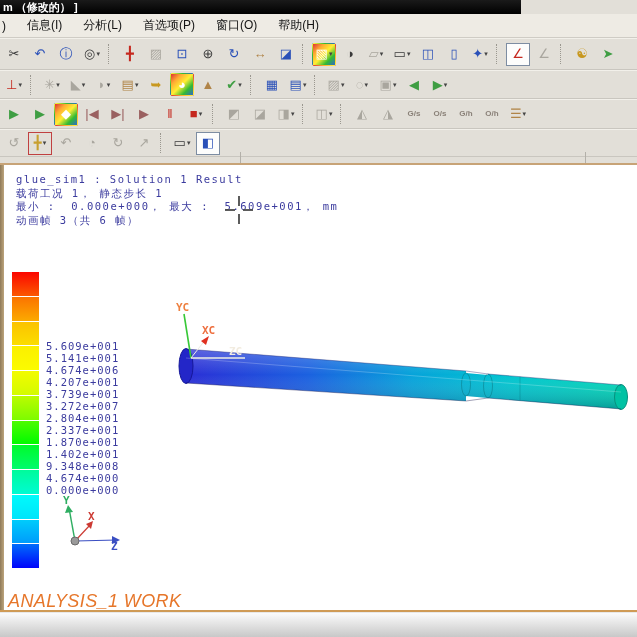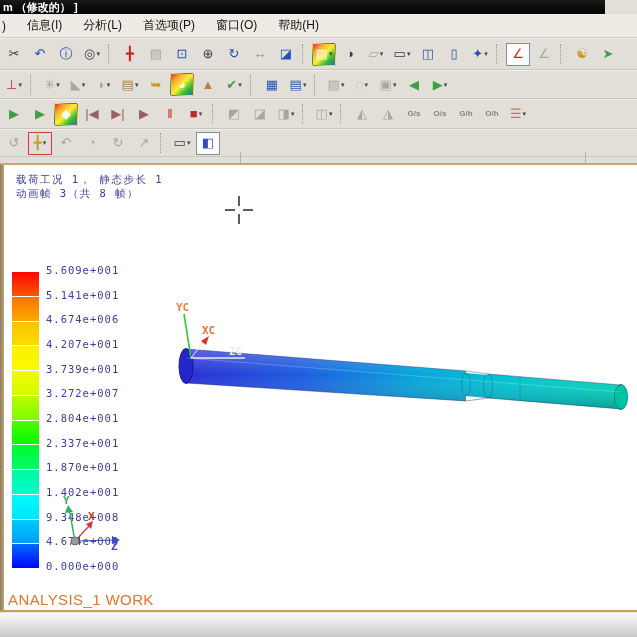--- a/index.html
+++ b/index.html
@@ -1,20 +1,20 @@
 <!DOCTYPE html>
 <html><head>
 <meta charset="utf-8">
 <style>
   html,body{margin:0;padding:0;background:#888;}
   #screen{position:relative;width:637px;height:637px;overflow:hidden;
           background:#e2dfd8;font-family:"Liberation Sans",sans-serif;}
   .abs{position:absolute;}
   
-  .titlebar{left:0;top:0;width:605px;height:14px;background:linear-gradient(#1a1a1a,#000);
+  .titlebar{left:0;top:0;width:521px;height:14px;background:linear-gradient(#1a1a1a,#000);
             color:#fff;font-size:11px;font-weight:bold;display:flex;align-items:center;padding-left:3px;box-sizing:border-box;}
   
   .menubar{left:0;top:14px;width:637px;height:24px;background:#eeebe4;border-bottom:1px solid #cfccc5;
            display:flex;align-items:center;gap:21px;padding-left:2px;font-size:12px;color:#141414;box-sizing:border-box;}
   .menu-item{white-space:nowrap;}
   
   .tb{left:0;width:637px;display:flex;align-items:center;background:#e2dfd8;
       border-top:1px solid #f2f0ea;border-bottom:1px solid #c9c6bf;padding-left:1px;box-sizing:border-box;overflow:hidden;}
   .row1{top:38px;height:32px;}
   .row2{top:70px;height:29px;}
@@ -38,25 +38,25 @@
   .viewport{left:0;top:165px;width:637px;height:445px;background:#ffffff;overflow:hidden;}
   .leftstrip{left:0;top:165px;width:4px;height:445px;background:linear-gradient(90deg,#8f7a58,#bda57d);}
   .bottomline{left:0;top:610px;width:637px;height:2px;background:#cf9a55;}
   .statusbar{left:0;top:612px;width:637px;height:25px;background:linear-gradient(#fbfbfb,#c6c6c6);border-top:1px solid #e8e8e8;}
   
   .info{left:16px;top:8px;color:#3b3b9e;font-family:"DejaVu Sans Mono",monospace;
         font-size:10.5px;letter-spacing:1.5px;}
   .info-line{display:block;line-height:13.5px;white-space:pre;}
   .legend-bar{left:12px;top:107px;width:27px;height:296px;display:flex;flex-direction:column;gap:1px;background:#fff;}
   .legend-seg{flex:1 1 auto;}
-  .legend-labels{left:46px;top:99px;height:308px;display:flex;flex-direction:column;justify-content:space-between;
+  .legend-labels{left:46px;top:99px;height:308px;display:flex;flex-direction:column;justify-content:center;
         color:#3b3b9e;font-family:"DejaVu Sans Mono",monospace;font-size:10.5px;letter-spacing:1px;}
   .legend-label{height:12px;line-height:12px;white-space:pre;}
   .watermark{left:250px;top:140px;font-size:21px;font-weight:bold;color:#dcdcdc;letter-spacing:1px;}
-  .analysis{left:8px;top:426px;font-size:15px;color:#e6762a;letter-spacing:.4px;}
+  .analysis{left:8px;top:426px;font-size:18px;color:#e6762a;letter-spacing:.4px;font-style:italic;}
   .scene{left:0;top:0;width:637px;height:445px;}
   svg text{font-family:"DejaVu Sans Mono",monospace;font-size:11px;font-weight:bold;}
 </style>
 </head>
 <body>
 
 <div id="screen">
 
   <div class="abs titlebar">
     <span>m （修改的）  ]</span>
@@ -158,22 +158,24 @@
 
   <div class="abs dockgap"></div>
   <div class="abs vline" style="left:240px"></div>
   <div class="abs vline" style="left:585px"></div>
   <div class="abs topline"></div>
 
   <div class="abs viewport">
 
 
     <div class="abs info">
+        <span class="info-line">glue_sim1 : Solution 1 Result</span>
         <span class="info-line">载荷工况 1， 静态步长 1</span>
-        <span class="info-line">动画帧 3（共 8 帧）</span>
+        <span class="info-line">最小 :  0.000e+000， 最大 :  5.609e+001， mm</span>
+        <span class="info-line">动画帧 3（共 6 帧）</span>
       </div>
 
     <div class="abs legend-bar">
         <div class="legend-seg" style="background: linear-gradient(rgb(251, 6, 0), rgb(251, 88, 0));"></div>
         <div class="legend-seg" style="background: linear-gradient(rgb(251, 115, 0), rgb(251, 170, 0));"></div>
         <div class="legend-seg" style="background: linear-gradient(rgb(251, 194, 0), rgb(251, 221, 0));"></div>
         <div class="legend-seg" style="background: linear-gradient(rgb(251, 239, 0), rgb(251, 251, 0));"></div>
         <div class="legend-seg" style="background: linear-gradient(rgb(243, 251, 0), rgb(211, 251, 0));"></div>
         <div class="legend-seg" style="background: linear-gradient(rgb(188, 251, 0), rgb(125, 251, 0));"></div>
         <div class="legend-seg" style="background: linear-gradient(rgb(78, 251, 0), rgb(0, 251, 0));"></div>

